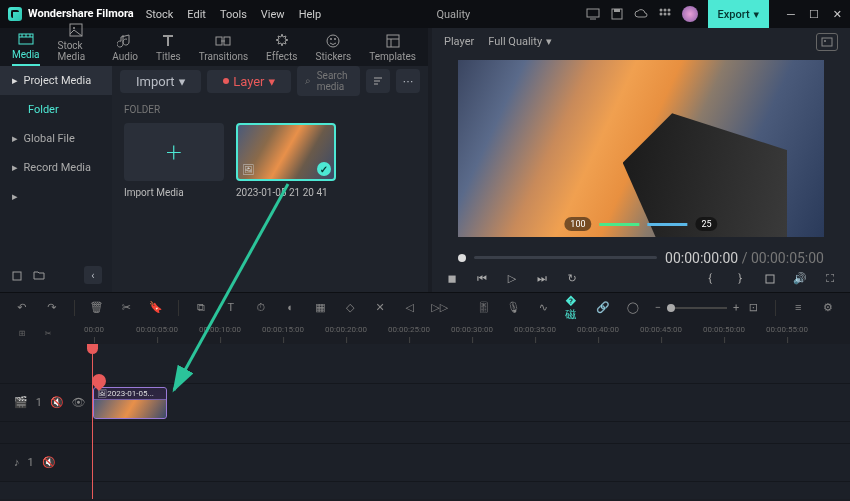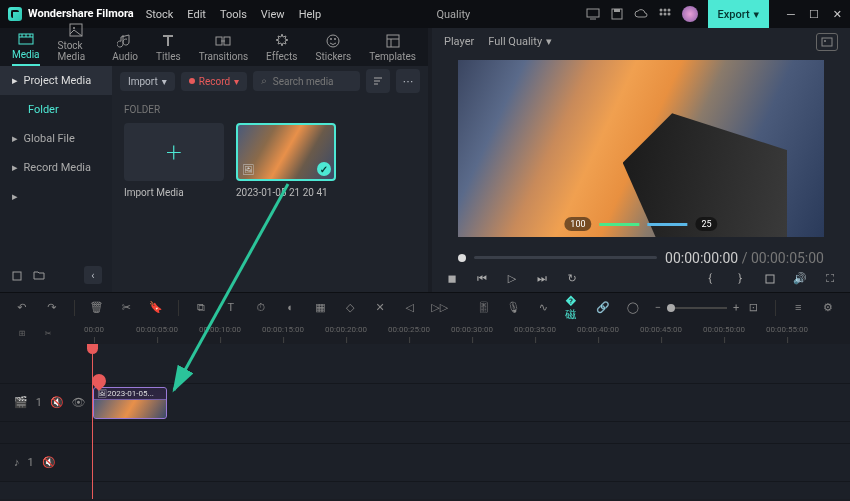--- a/index.html
+++ b/index.html
@@ -24,21 +24,21 @@
 .mtab svg,.mtab .mi{width:16px;height:16px}
 .panel-body{flex:1;display:flex}
 .sidebar{width:112px;background:#1c2028;display:flex;flex-direction:column}
 .side-item{padding:8px 12px;display:flex;align-items:center;gap:6px;color:#aaa;cursor:pointer;font-size:11px}
 .side-item.head{background:#2a2f39;color:#ddd}
 .side-item.active{color:#4de8d4}
 .side-bottom{margin-top:auto;display:flex;gap:8px;padding:8px 10px;align-items:center}
 .side-bottom .back{margin-left:auto;background:#2a2f39;width:18px;height:18px;display:flex;align-items:center;justify-content:center;border-radius:3px}
 .media-area{flex:1;display:flex;flex-direction:column}
 .media-toolbar{height:30px;display:flex;align-items:center;padding:0 8px;gap:6px}
-.dd{background:#2a2f39;padding:4px 8px;border-radius:4px;display:flex;align-items:center;gap:4px;cursor:pointer;font-size:10px}
+.dd{background:#2a2f39;padding:4px 16px;border-radius:4px;display:flex;align-items:center;gap:4px;cursor:pointer;font-size:13px}
 .dd.rec{color:#e85a5a}
 .dd.rec::before{content:"";width:6px;height:6px;background:#e85a5a;border-radius:50%}
 .search{flex:1;background:#2a2f39;border-radius:4px;padding:4px 8px;display:flex;align-items:center;gap:6px;color:#777;font-size:10px}
 .tool-ico{width:24px;height:24px;background:#2a2f39;border-radius:4px;display:flex;align-items:center;justify-content:center;cursor:pointer}
 .folder-label{padding:8px 12px;color:#777;font-size:10px;text-transform:uppercase}
 .thumbs{display:flex;gap:12px;padding:0 12px}
 .thumb{width:100px;display:flex;flex-direction:column;gap:6px}
 .thumb-box{width:100px;height:58px;background:#2a2f39;border-radius:4px;display:flex;align-items:center;justify-content:center;position:relative;cursor:pointer}
 .thumb-box.selected{border:2px solid #4de8d4;background:linear-gradient(120deg,#4a5a7a,#8a6a4a 30%,#e8904a 50%,#6a5a4a 70%,#3a4a6a)}
 .thumb-box.selected::after{content:"✓";position:absolute;bottom:3px;right:3px;width:14px;height:14px;background:#4de8d4;color:#053530;border-radius:50%;display:flex;align-items:center;justify-content:center;font-size:10px;font-weight:bold}
@@ -238,21 +238,21 @@
           <span class="back">‹</span>
         </div>
       </div>
       <div class="media-area">
         <div class="media-toolbar">
           <div class="dd">
               <span>Import</span>
               <span>▾</span>
             </div>
           <div class="dd rec">
-              <span>Record</span>
+              <span>Layer</span>
               <span>▾</span>
             </div>
           <div class="search">
               <span>⌕</span>
               <span>Search media</span>
             </div>
           <div class="tool-ico">
               <svg width="12" height="12" viewBox="0 0 12 12">
                 <path d="M2 3h8M2 6h6M2 9h4" stroke="#aaa"></path>
               </svg>

